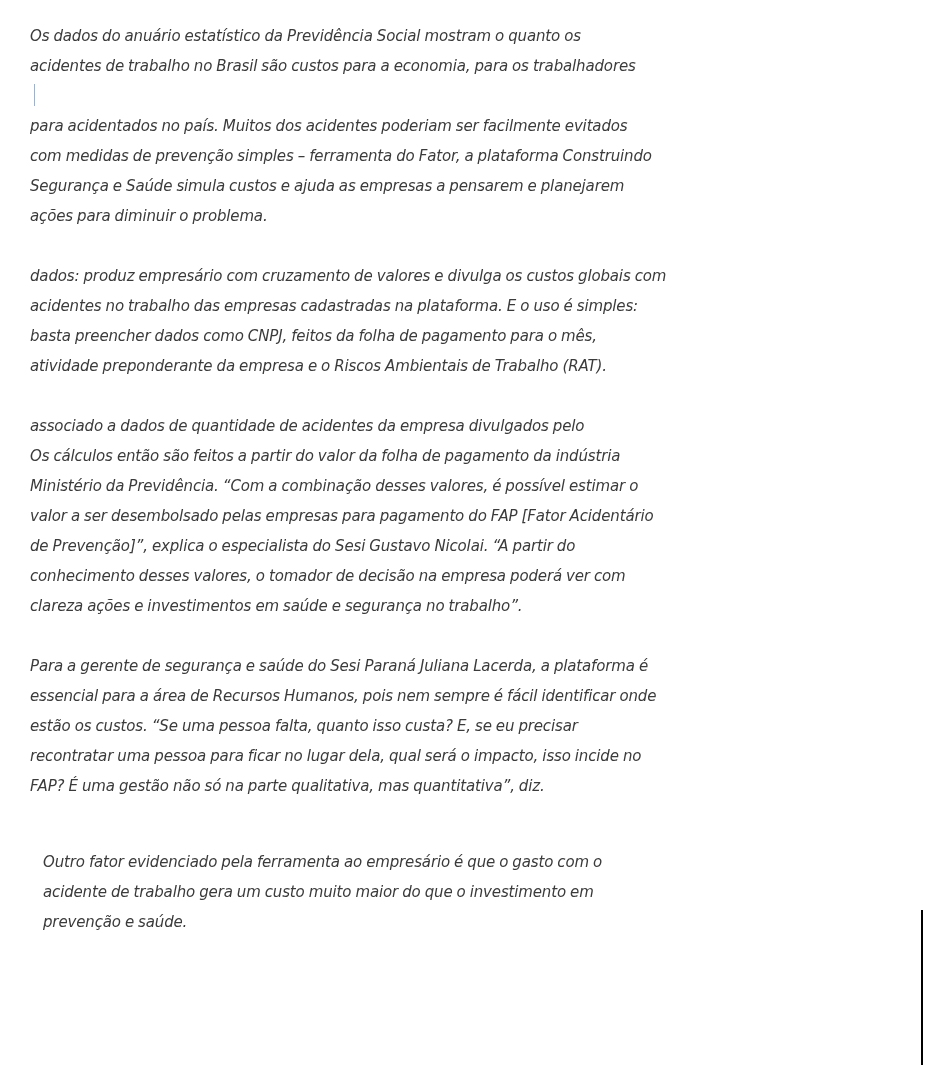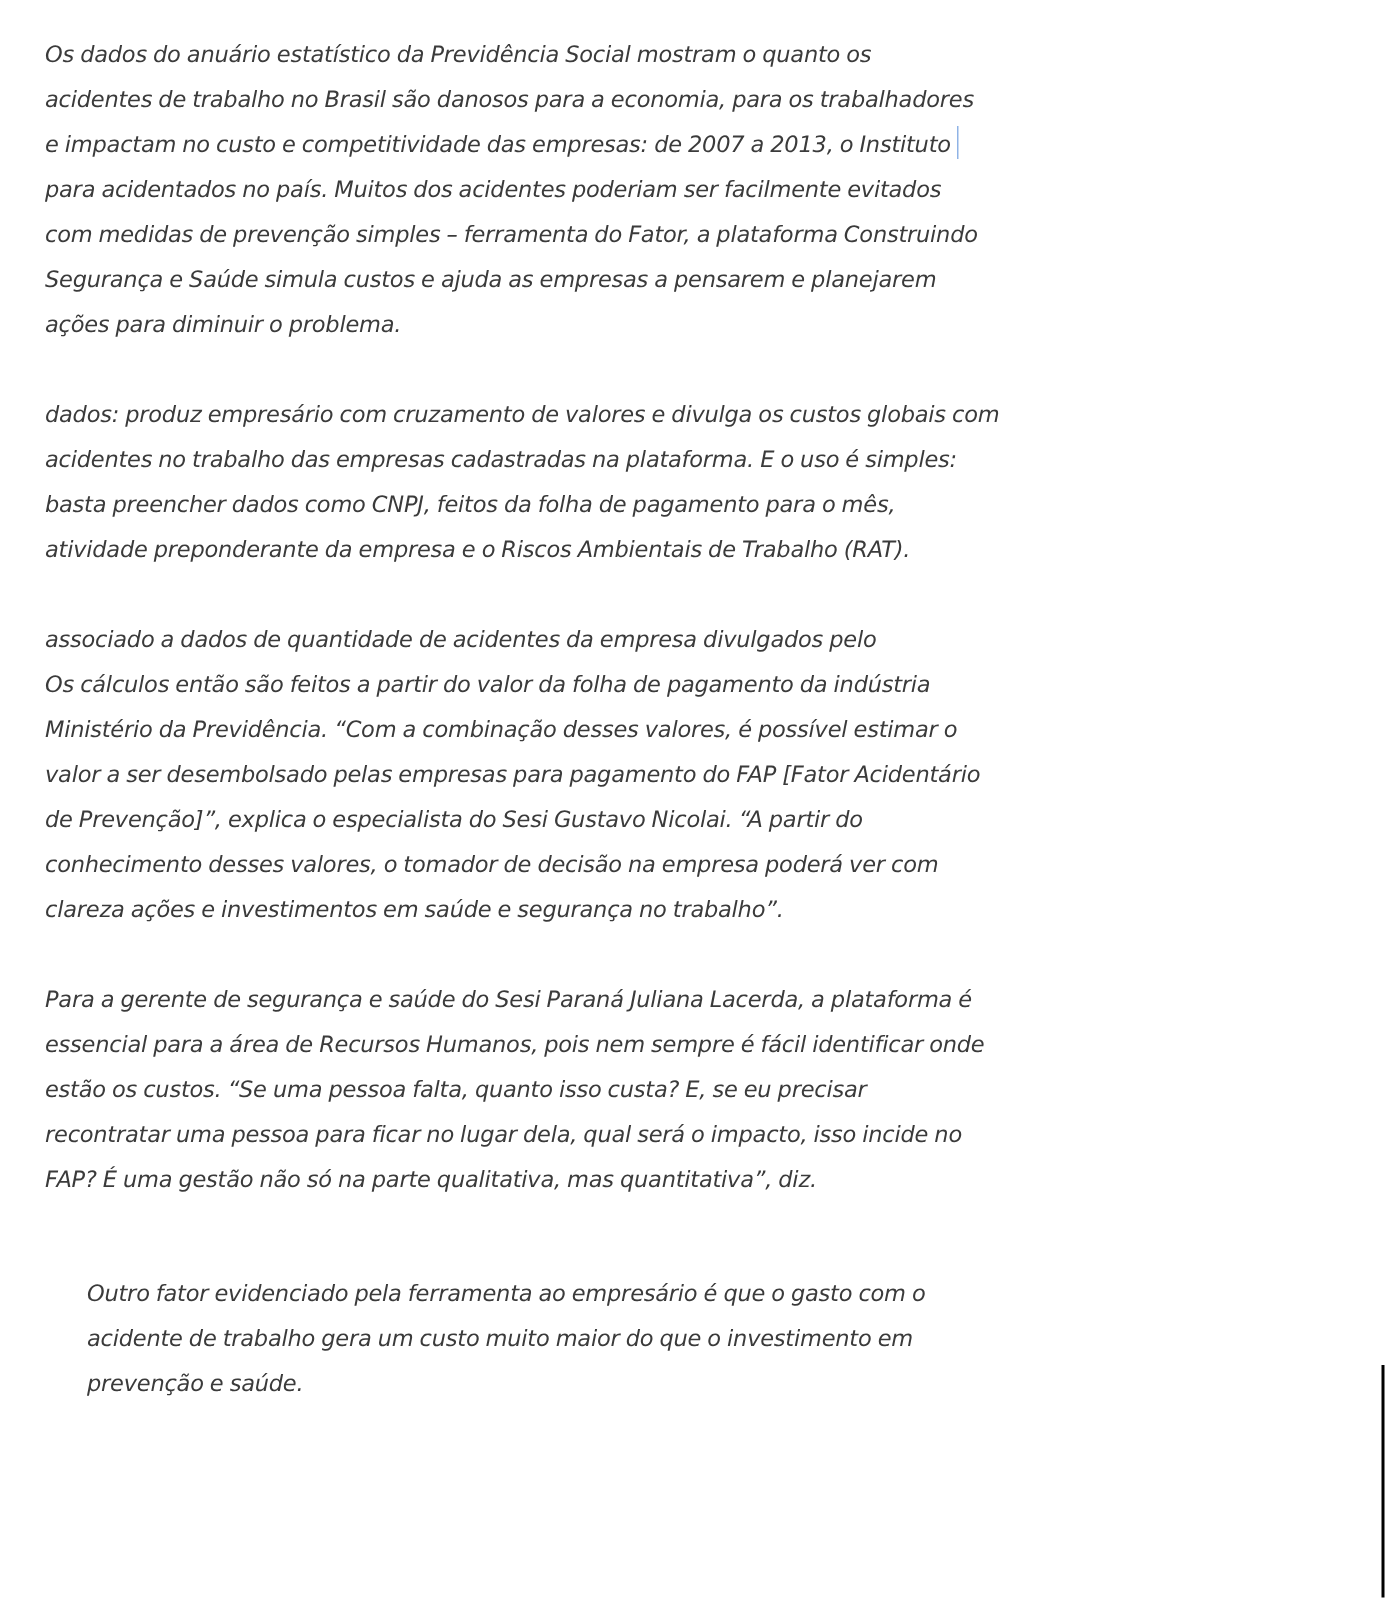--- a/index.html
+++ b/index.html
@@ -27,21 +27,21 @@
       line-height: 30px;
       letter-spacing: -0.15px;
       word-spacing: -0.5px;
       font-style: italic;
     }
     .para .line {
       display: block;
       white-space: nowrap;
     }
     .para.indented {
-      margin-left: 28px;
+      margin-left: 13px;
       margin-top: 46px;
     }
     .caret {
       display: inline-block;
       width: 1px;
       height: 22px;
       background: #8fb3e6;
       vertical-align: -5px;
       margin-left: 4px;
     }
@@ -54,22 +54,22 @@
       background: #000000;
     }
   </style>
 </head>
 <body>
 
 <div class="article">
 
   <p class="para">
     <span class="line">Os dados do anuário estatístico da Previdência Social mostram o quanto os</span>
-    <span class="line">acidentes de trabalho no Brasil são danosos para a economia, para os trabalhadores</span>
-    <span class="line"><span>e impactam no custo e competitividade das empresas: de 2007 a 2013, o Instituto</span><span class="caret"></span></span>
+    <span class="line">acidentes de trabalho no Brasil são custos para a economia, para os trabalhadores</span>
+    <span class="line"><span class="caret"></span></span>
     <span class="line">para acidentados no país. Muitos dos acidentes poderiam ser facilmente evitados</span>
     <span class="line">com medidas de prevenção simples – ferramenta do Fator, a plataforma Construindo</span>
     <span class="line">Segurança e Saúde simula custos e ajuda as empresas a pensarem e planejarem</span>
     <span class="line">ações para diminuir o problema.</span>
   </p>
 
   <p class="para">
     <span class="line">dados: produz empresário com cruzamento de valores e divulga os custos globais com</span>
     <span class="line">acidentes no trabalho das empresas cadastradas na plataforma. E o uso é simples:</span>
     <span class="line">basta preencher dados como CNPJ, feitos da folha de pagamento para o mês,</span>

